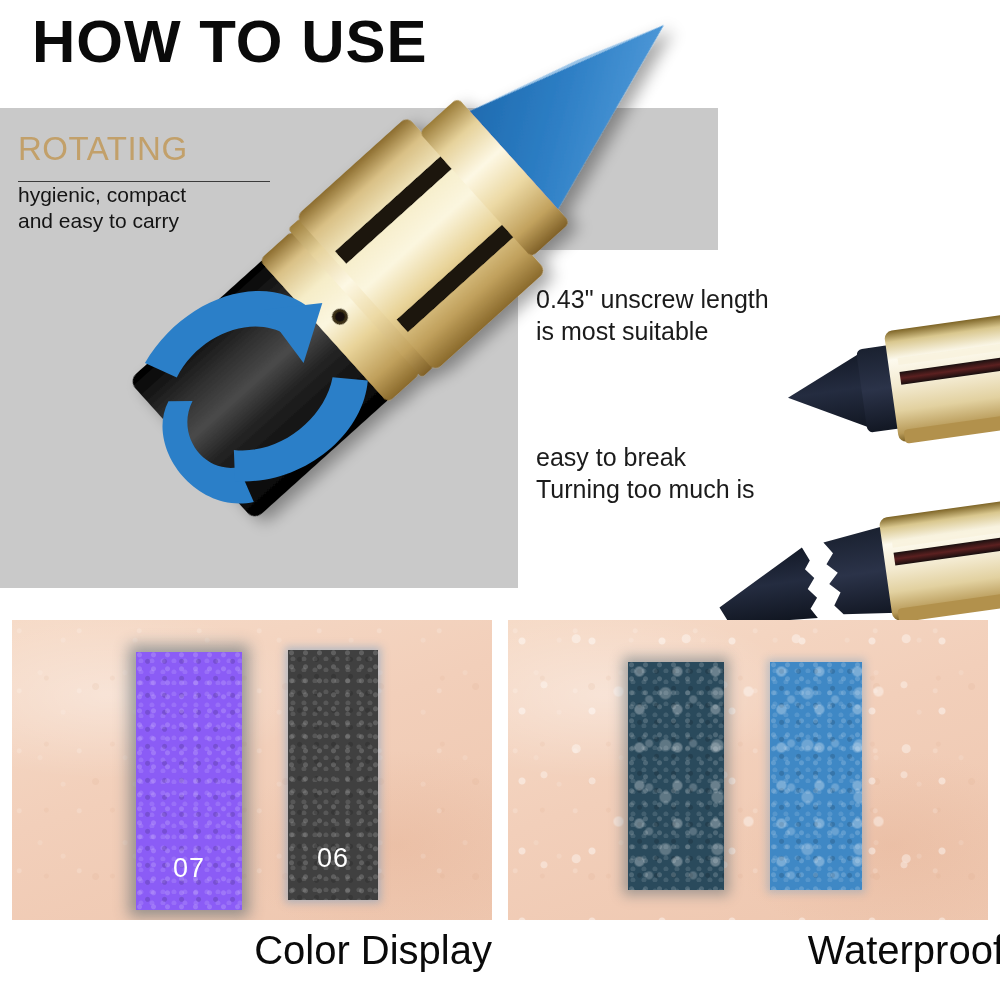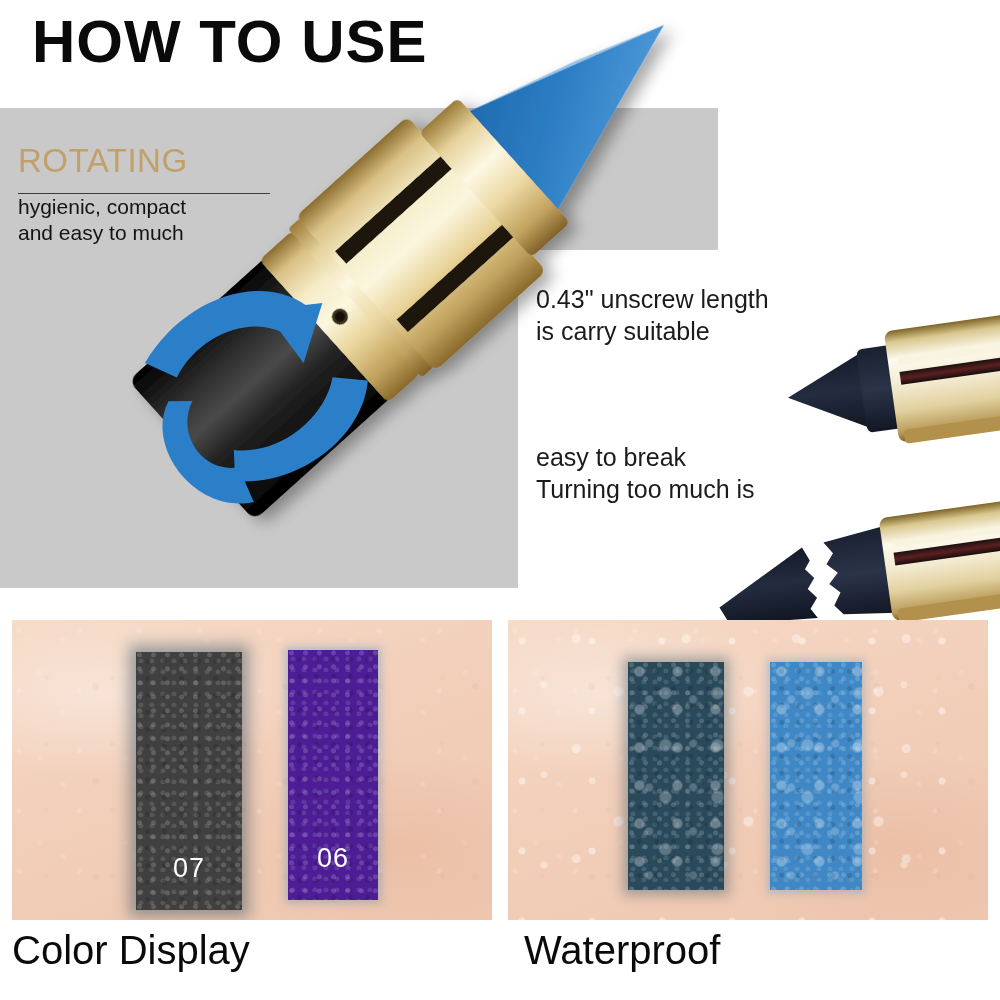--- a/index.html
+++ b/index.html
@@ -51,21 +51,21 @@
     top: 250px;
     width: 518px;
     height: 338px;
     background: #c9c9c9;
   }
 
   
   .rot-block {
     position: absolute;
     left: 18px;
-    top: 142px;
+    top: 130px;
     width: 275px;
     z-index: 6;
   }
   .rot-title {
     font-size: 33px;
     line-height: 1.18;
     color: #c2a06a;
     letter-spacing: 0.5px;
     font-weight: 400;
   }
@@ -184,21 +184,21 @@
     color: #ffffff;
     font-size: 27px;
     font-weight: 400;
     letter-spacing: 1px;
     z-index: 3;
   }
 
   .caption {
     position: absolute;
     top: 928px;
-    text-align: left;
+    text-align: right;
     font-size: 40px;
     font-weight: 400;
     color: #0a0a0a;
     letter-spacing: 0px;
   }
   .cap-left  { left: 12px;  width: 480px; }
   .cap-right { left: 524px; width: 480px; }
 </style>
 </head>
 <body>
@@ -210,28 +210,28 @@
   <div class="panel-grey-left"></div>
   <div class="panel-grey-lower"></div>
 
   <div class="rot-block">
     <div class="rot-title">
       <div>ROTATING</div>
     </div>
     <div class="rot-rule"></div>
     <div class="rot-sub">
       <div>hygienic, compact</div>
-      <div>and easy to much</div>
+      <div>and easy to carry</div>
     </div>
   </div>
 
   <div class="card-right">
     <div class="rtxt rtxt-1">
       <div>0.43" unscrew length</div>
-      <div>is carry suitable</div>
+      <div>is most suitable</div>
     </div>
     <div class="rtxt rtxt-2">
       <div>easy to break</div>
       <div>Turning too much is</div>
     </div>
   </div>
 
   <svg class="art" viewBox="0 0 1000 1000">
     <defs>
       <linearGradient id="goldG" x1="0" y1="0" x2="0" y2="1">
@@ -367,26 +367,26 @@
       <rect x="896" y="552" width="166" height="13" fill="url(#maroonG)"></rect>
       <rect x="896" y="540" width="166" height="7" fill="#f8f2dd" opacity="0.85"></rect>
       <rect x="892" y="608" width="170" height="14" rx="4" fill="#b2914c"></rect>
     </g>
   </svg>
 
   <div class="swatch-panel sp-left">
     <div class="skin"></div>
     <div class="skin-tex"></div>
 
-    <div class="swatch" style="left:124px; top:32px; width:106px; height:258px; background:#404040; box-shadow:0 0 14px 7px rgba(42,74,92,0.45);">
+    <div class="swatch" style="left:124px; top:32px; width:106px; height:258px; background:#8b5cf6; box-shadow:0 0 14px 7px rgba(42,74,92,0.45);">
       <div class="swatch-inner"></div>
       <div class="swatch-label">07</div>
     </div>
 
-    <div class="swatch" style="left:276px; top:30px; width:90px; height:250px; background:#4c1d95; box-shadow:0 0 8px 3px rgba(63,136,197,0.35);">
+    <div class="swatch" style="left:276px; top:30px; width:90px; height:250px; background:#404040; box-shadow:0 0 8px 3px rgba(63,136,197,0.35);">
       <div class="swatch-inner"></div>
       <div class="swatch-label">06</div>
     </div>
   </div>
   <div class="caption cap-left">Color Display</div>
 
   <div class="swatch-panel sp-right">
     <div class="skin"></div>
     <div class="skin-tex"></div>
     <div class="droplets"></div>

